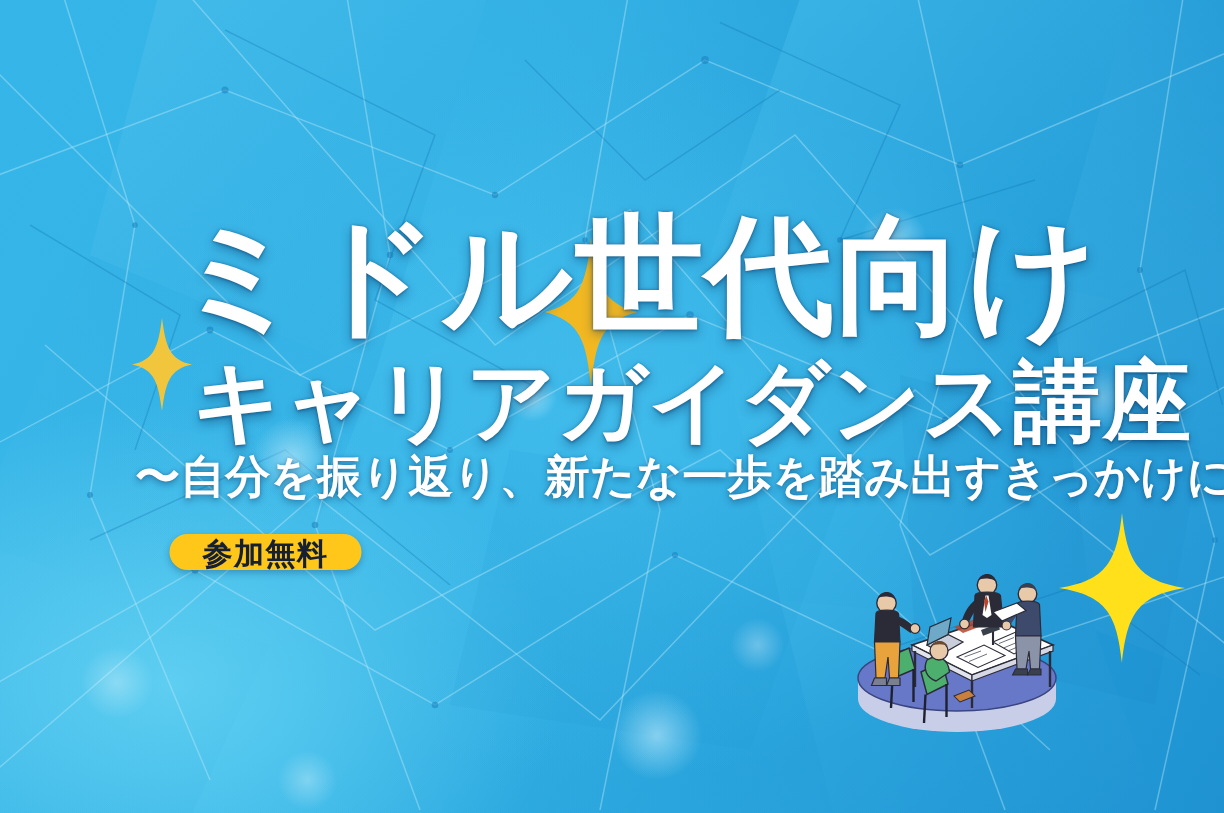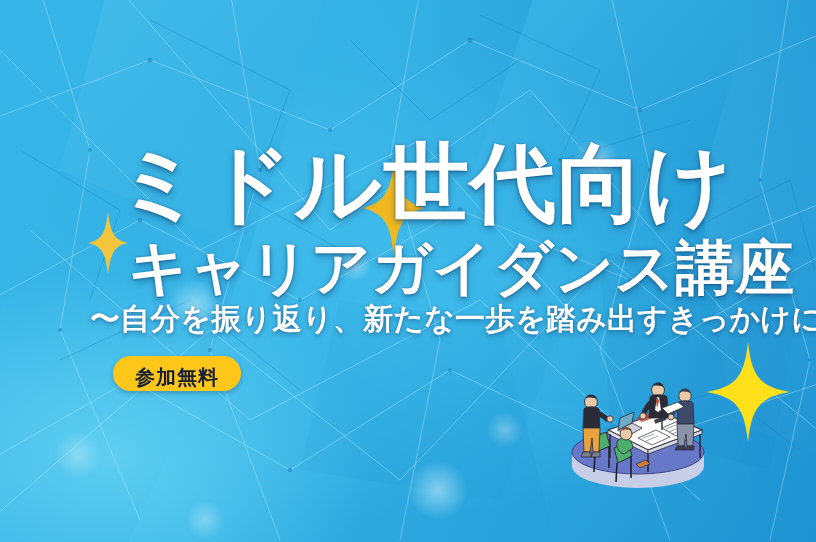--- a/index.html
+++ b/index.html
@@ -32,23 +32,23 @@
   #title-2{left:128px;top:238px;font-size:59px;line-height:60px;letter-spacing:.008em;}
 
   #subtitle{
     left:90px;top:302px;font-size:30px;line-height:34px;font-weight:700;color:#FFFFFF;
     letter-spacing:.004em;
     text-shadow:0 2px 5px rgba(6,48,92,.42),0 0 2px rgba(9,62,110,.35);
   }
 
   
   #badge{
-    position:absolute;left:113px;top:356px;width:128px;height:35px;
+    position:absolute;left:113px;top:356px;width:128px;height:24px;
     border-radius:18px;background:#FFC71A;
-    display:flex;align-items:flex-end;justify-content:center;
+    display:flex;align-items:flex-start;justify-content:center;
     box-shadow:0 2px 5px rgba(5,44,86,.30);
   }
   #badge-label{
     font-size:20px;font-weight:700;color:#162033;letter-spacing:.05em;
     font-family:"Liberation Sans","DejaVu Sans",sans-serif;
   }
 
   .star{position:absolute;}
   .illus{position:absolute;}
 </style>

